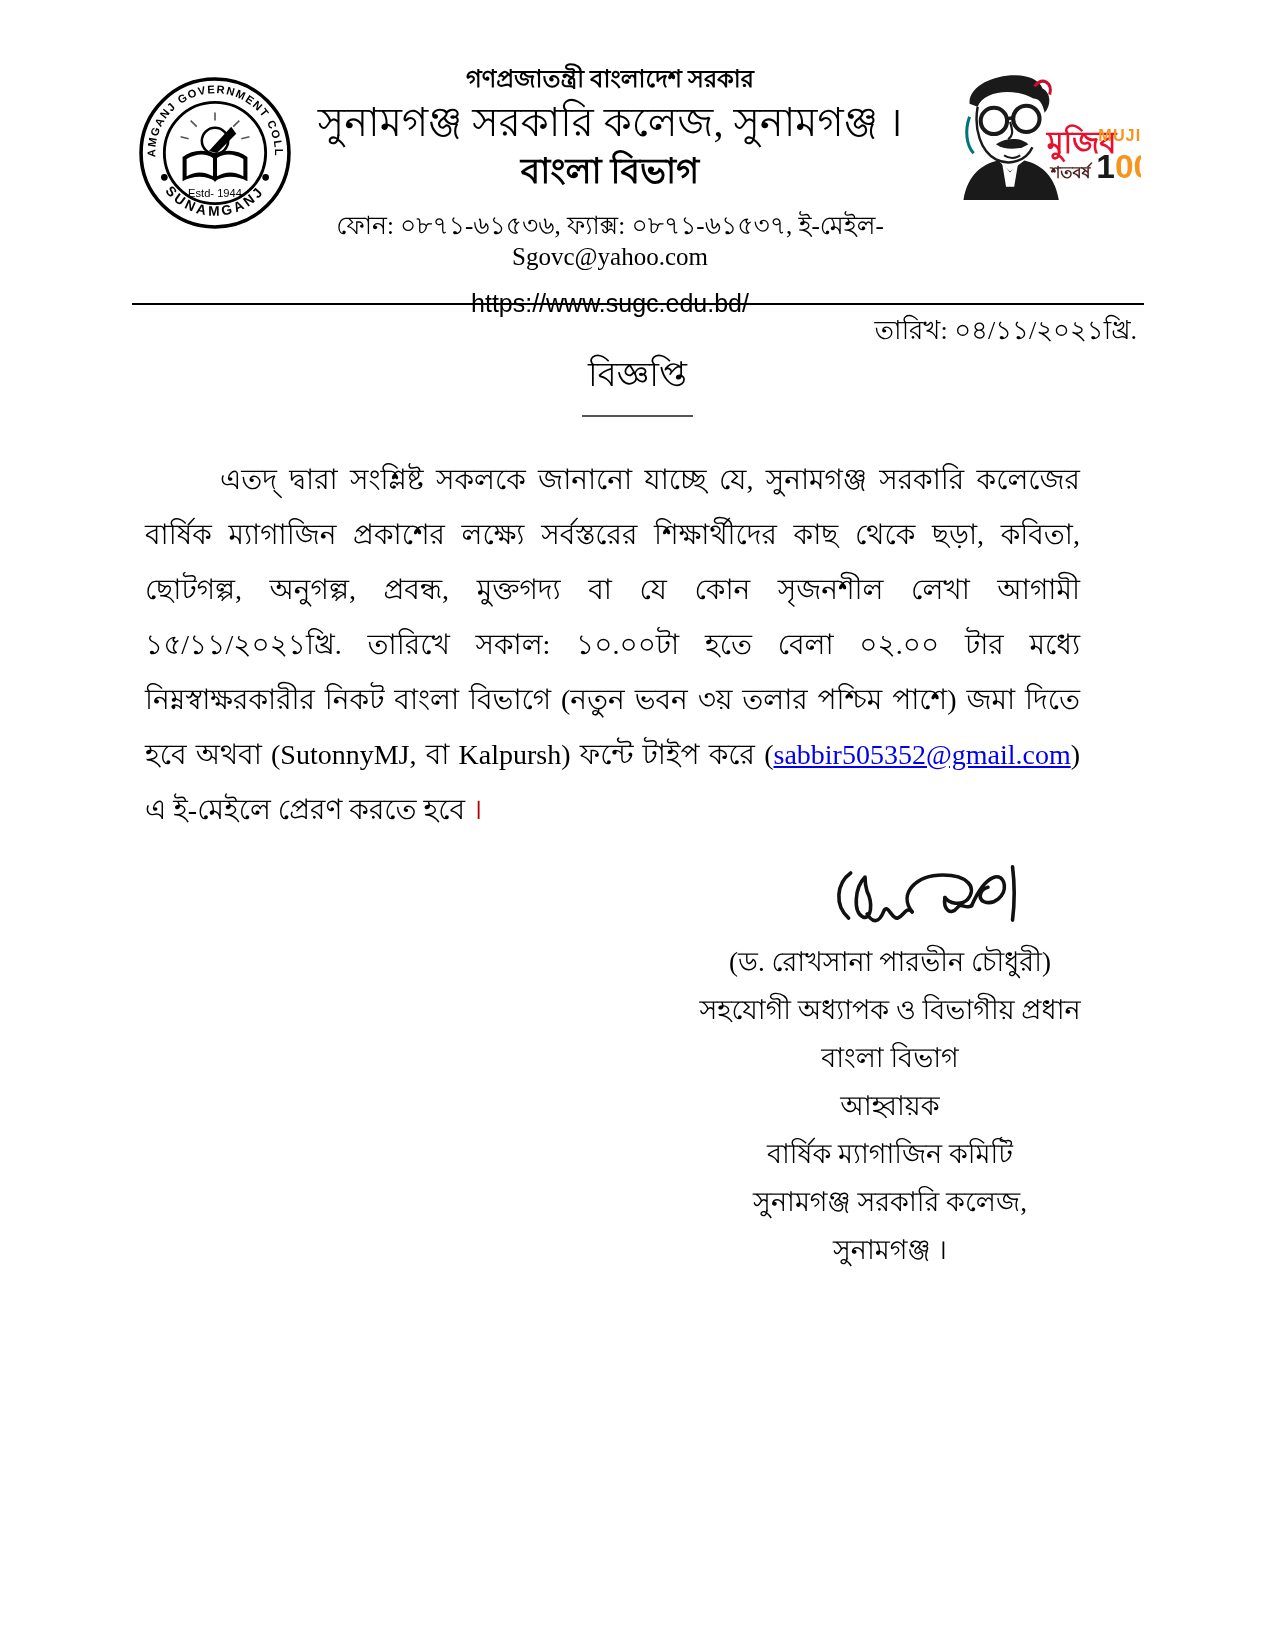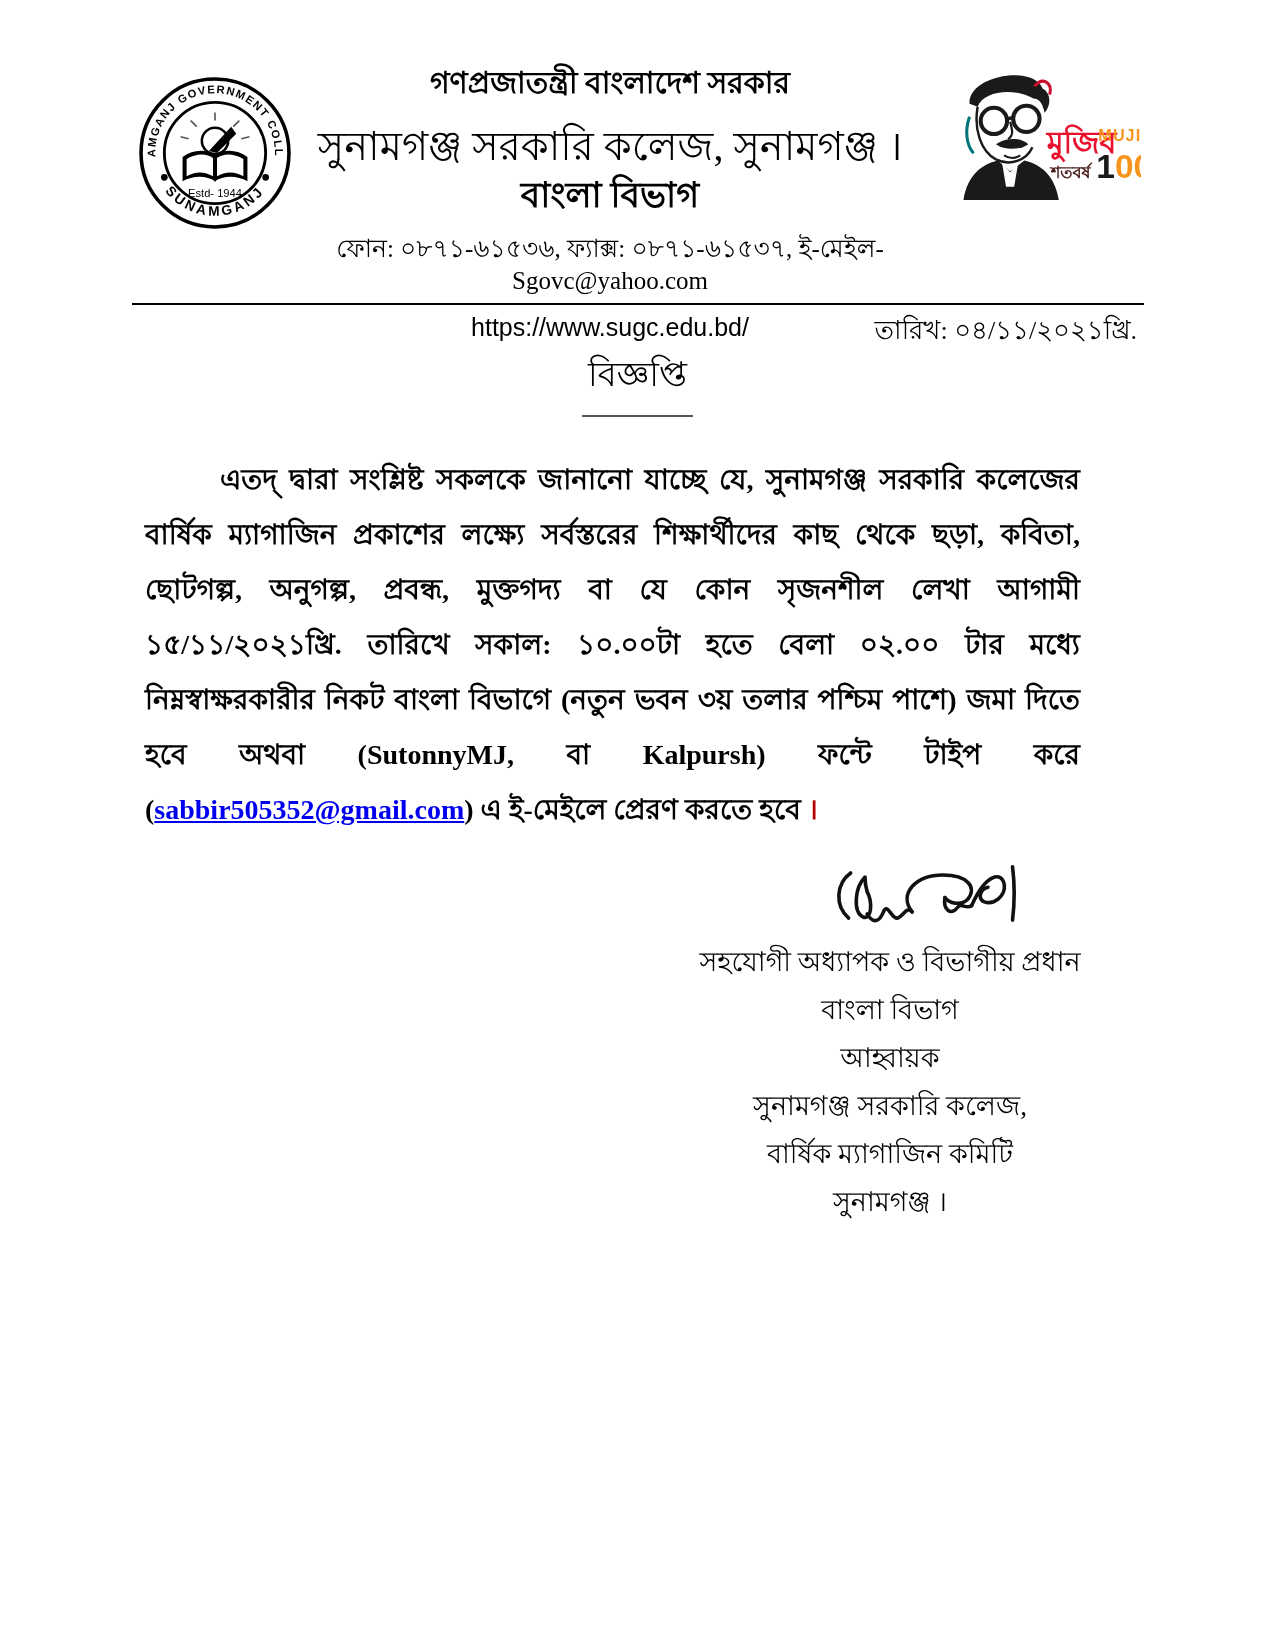--- a/index.html
+++ b/index.html
@@ -12,21 +12,21 @@
     color:#000;
     overflow:hidden;
   }
   
   .seal{position:absolute;left:138px;top:76px;width:154px;height:154px;}
   .mujib{position:absolute;left:933px;top:58px;width:208px;height:142px;}
   .header-text{
     position:absolute;left:300px;top:64px;width:620px;
     text-align:center;line-height:1.25;
   }
-  .h-gov{font-size:30px;font-weight:bold;margin:0 0 20px 0;}
+  .h-gov{font-size:24px;font-weight:bold;margin:0 0 4px 0;}
   .h-college{font-size:40px;font-weight:normal;margin:0 0 2px 0;}
   .h-dept{font-size:35px;font-weight:bold;margin:0 0 16px 0;}
   .h-contact{font-size:25px;margin:0 0 8px 0;}
   .h-web{font-size:25px;margin:16px;font-family:"Liberation Sans","DejaVu Sans",sans-serif;}
   .divider{
     position:absolute;left:132px;top:303px;width:1012px;
     border-top:2px solid #000;height:0;
   }
   .date-line{
     position:absolute;right:138px;top:310px;
@@ -35,21 +35,21 @@
   
   .notice-title-wrap{position:absolute;left:0;right:0;top:348px;text-align:center;}
   .notice-title{
     display:inline-block;font-size:34px;font-weight:normal;
     padding:0 6px 10px 6px;border-bottom:2px solid #555;
   }
   
   .body-text{
     position:absolute;left:145px;top:452px;width:935px;
     font-size:28px;line-height:55px;text-align:justify;
-    text-indent:75px;margin:0;font-weight:bold;
+    text-indent:75px;margin:0;
   }
   .email-link{color:#0000ee;text-decoration:underline;cursor:pointer;}
   .end-mark{color:#b30000;}
   
   .sig-scribble{position:absolute;left:822px;top:852px;width:210px;height:88px;}
   .sig-block{
     position:absolute;left:660px;top:938px;width:460px;
     text-align:center;font-size:27px;line-height:48px;
   }
   .sig-block div{white-space:nowrap;}
@@ -145,21 +145,22 @@
       <path d="M42,24 C32,34 30,58 40,63 C48,66 50,50 44,38 C42,32 42,27 42,24"></path>
       <path d="M44,60 C50,70 56,68 60,58 C64,48 68,66 74,64 C80,62 82,52 88,58"></path>
       <path d="M88,58 C74,40 92,22 118,22 C142,22 152,34 142,46 C136,52 124,50 120,44"></path>
       <path d="M120,44 C118,56 126,62 132,54 C136,48 140,56 146,52"></path>
       <path d="M146,52 C160,20 176,18 178,32 C179,42 168,52 158,48 C152,45 154,36 162,34"></path>
       <path d="M186,14 C188,30 188,50 186,66"></path>
     </g>
   </svg>
 
   <div class="sig-block">
+    <div>(ড. রোখসানা পারভীন চৌধুরী)</div>
     <div>সহযোগী অধ্যাপক ও বিভাগীয় প্রধান</div>
     <div>বাংলা বিভাগ</div>
     <div>আহ্বায়ক</div>
+    <div>বার্ষিক ম্যাগাজিন কমিটি</div>
     <div>সুনামগঞ্জ সরকারি কলেজ,</div>
-    <div>বার্ষিক ম্যাগাজিন কমিটি</div>
     <div>সুনামগঞ্জ ।</div>
   </div>
 
 </div>
 
 </body></html>

